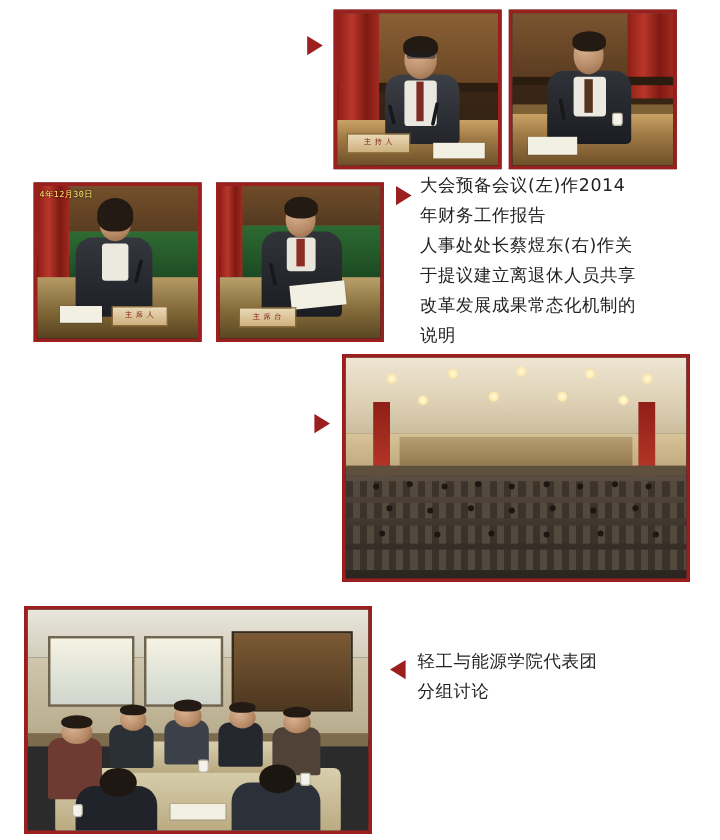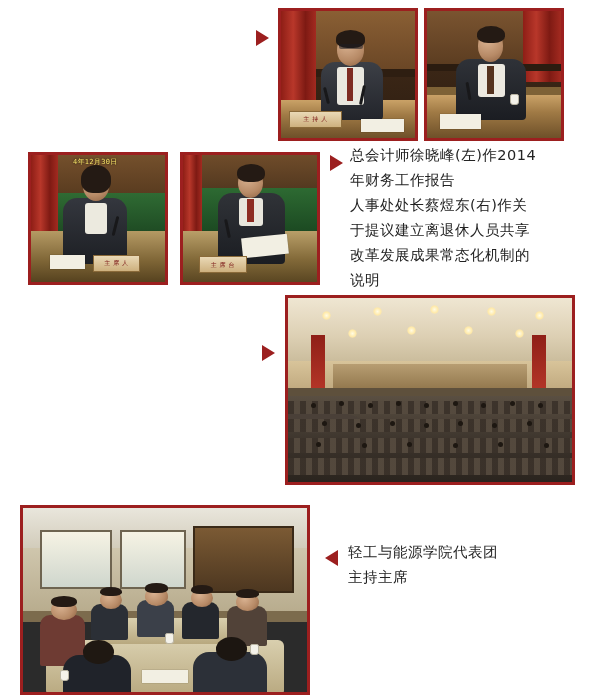--- a/index.html
+++ b/index.html
@@ -111,21 +111,20 @@
     font-family: "DejaVu Sans", sans-serif;
   }
   .timestamp {
     position: absolute;
     left: 2px; top: 2px;
     color: #ffe96a;
     font-size: 7px;
     font-family: "DejaVu Sans Mono", monospace;
     text-shadow: 0 0 2px #000;
     letter-spacing: .3px;
-    margin-left: 40px;
   }
   
   .hall-ceiling {
     position: absolute; left:0; right:0; top:0; height: 34%;
     background: linear-gradient(#efe6d2,#ddd0b4 60%,#cbbd9d);
   }
   .hall-lamp {
     position: absolute; width: 9px; height: 9px; border-radius: 50%;
     background: radial-gradient(circle, #fffbe4 0%, #ffe9a8 55%, rgba(255,233,168,0) 75%);
   }
@@ -261,21 +260,21 @@
       <div class="person-head" style="left:41%; top:10%; width:19%; height:24%;"></div>
       <div class="person-hair" style="left:40%; top:7%; width:21%; height:14%;"></div>
       <div class="mic" style="left:32%; top:50%; width:3px; height:19px; transform:rotate(-12deg);"></div>
       <div class="paper-sheet" style="left:44%; bottom:20%; width:34%; height:16%; transform:rotate(-6deg);"></div>
       <div class="nameplate" style="left:12%; bottom:7%; width:34%; height:12%;">主 席 台</div>
     </div>
   </div>
 
   <div class="arrow right" style="left:330px; top:155px;"></div>
 
-  <div class="caption" id="caption-reports" style="left:350px; top:143px; width:238px;">总会计师徐晓峰(左)作2014
+  <div class="caption" id="caption-reports" style="left:350px; top:143px; width:238px;">大会预备会议(左)作2014
 年财务工作报告
 人事处处长蔡煜东(右)作关
 于提议建立离退休人员共享
 改革发展成果常态化机制的
 说明</div>
 
 
   <div class="arrow right" style="left:262px; top:345px;"></div>
 
   <div class="photo" id="photo-assembly-hall">
@@ -366,15 +365,15 @@
       <div class="paper-sheet" style="left:42%; top:88%; width:16%; height:7%;"></div>
       <div class="cup" style="left:13%; top:88%;"></div>
       <div class="cup" style="left:50%; top:68%;"></div>
       <div class="cup" style="left:80%; top:74%;"></div>
     </div>
   </div>
 
   <div class="arrow left" style="left:325px; top:550px;"></div>
 
   <div class="caption" id="caption-group-discussion" style="left:348px; top:540px; width:230px;">轻工与能源学院代表团
-主持主席</div>
+分组讨论</div>
 
 </div>
 
 </body></html>

